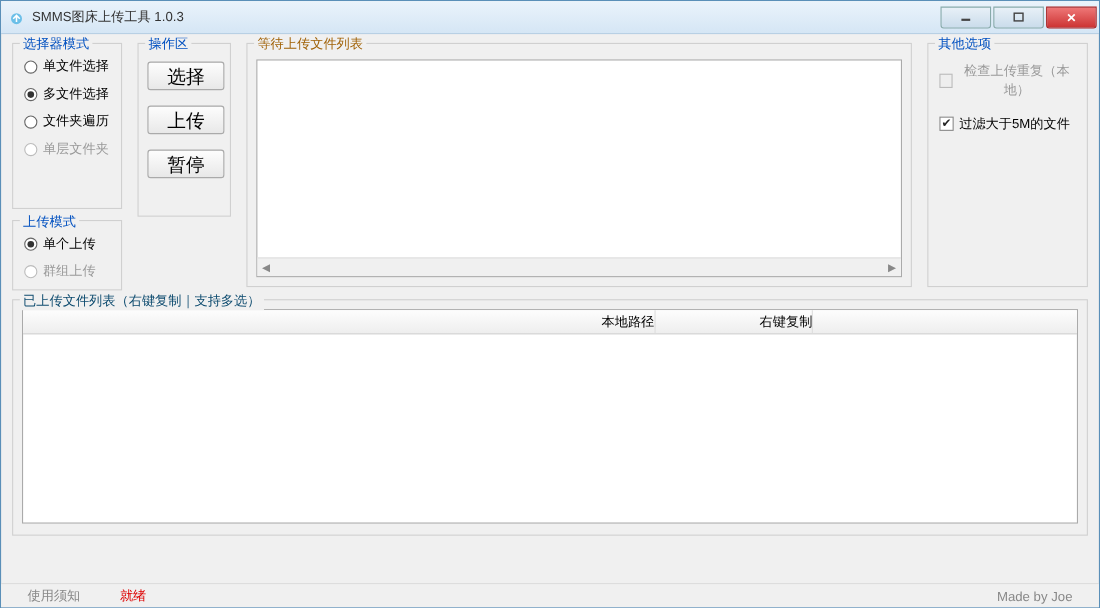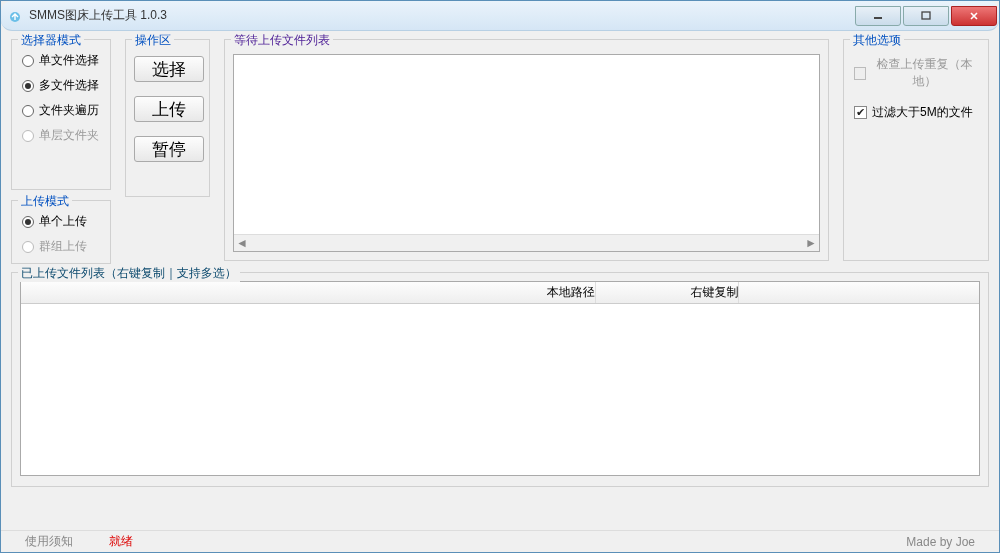--- a/index.html
+++ b/index.html
@@ -1,39 +1,39 @@
 <!DOCTYPE html>
 <html><head>
   <meta charset="utf-8">
   <style>
     * { box-sizing: border-box; margin: 0; padding: 0; }
     body { font-family: "Microsoft YaHei", "SimSun", sans-serif; font-size: 12px; background: #f0f0f0; }
     
     .window { width: 1000px; height: 553px; background: #f0f0f0; display: flex; flex-direction: column; border: 1px solid #5a8fb8; }
     
-    .titlebar { height: 30px; background: linear-gradient(#eaf3fb, #d5e6f5); display: flex; align-items: center; border-bottom: 1px solid #b8d0e4; border-radius: 11px; }
+    .titlebar { height: 30px; background: linear-gradient(#eaf3fb, #d5e6f5); display: flex; align-items: center; border-bottom: 1px solid #b8d0e4; }
     .titlebar-icon { width: 16px; height: 16px; margin: 0 6px; display: flex; align-items: center; justify-content: center; }
     .titlebar-title { flex: 1; color: #333; font-size: 12px; }
     .titlebar-buttons { display: flex; }
     .titlebar-btn { width: 46px; height: 20px; margin-top: 0; border: 1px solid #8aa; background: linear-gradient(#e8f0f7, #cadceb); display: flex; align-items: center; justify-content: center; cursor: pointer; border-radius: 0 0 3px 3px; margin-right: 2px; }
     .titlebar-btn.close { background: linear-gradient(#e77, #c33); border-color: #a22; color: #fff; }
     .titlebar-btn svg { width: 12px; height: 10px; }
     
     .content { flex: 1; padding: 8px 10px; display: flex; flex-direction: column; gap: 8px; }
     
     .top-row { display: flex; gap: 14px; height: 225px; }
     
     .left-col { display: flex; flex-direction: column; gap: 10px; width: 100px; }
     .mid-col { width: 85px; }
     .center-col { flex: 1; }
     .right-col { width: 146px; }
     
     .groupbox { border: 1px solid #d0d0d0; padding: 8px 8px 8px 8px; position: relative; background: #f0f0f0; }
     .groupbox-title { position: absolute; top: -8px; left: 6px; background: #f0f0f0; padding: 0 3px; color: #0050c0; font-size: 12px; }
-    .groupbox-title.red { color: #4c1d95; font-family: Liberation Serif, serif; }
+    .groupbox-title.red { color: #a16207; font-family: Liberation Serif, serif; }
     .groupbox-title.green { color: #0c4a6e; }
     
     .radio-item { display: flex; align-items: center; gap: 5px; padding: 4px 2px; cursor: pointer; }
     .radio-item.disabled { color: #999; cursor: default; }
     .radio-circle { width: 12px; height: 12px; border: 1px solid #666; border-radius: 50%; display: flex; align-items: center; justify-content: center; background: #fff; }
     .radio-item.disabled .radio-circle { border-color: #bbb; }
     .radio-dot { width: 6px; height: 6px; background: #333; border-radius: 50%; }
     
     .checkbox-item { display: flex; align-items: center; gap: 5px; padding: 4px 2px; cursor: pointer; }
     .checkbox-item.disabled { color: #999; cursor: default; text-align: center; }

